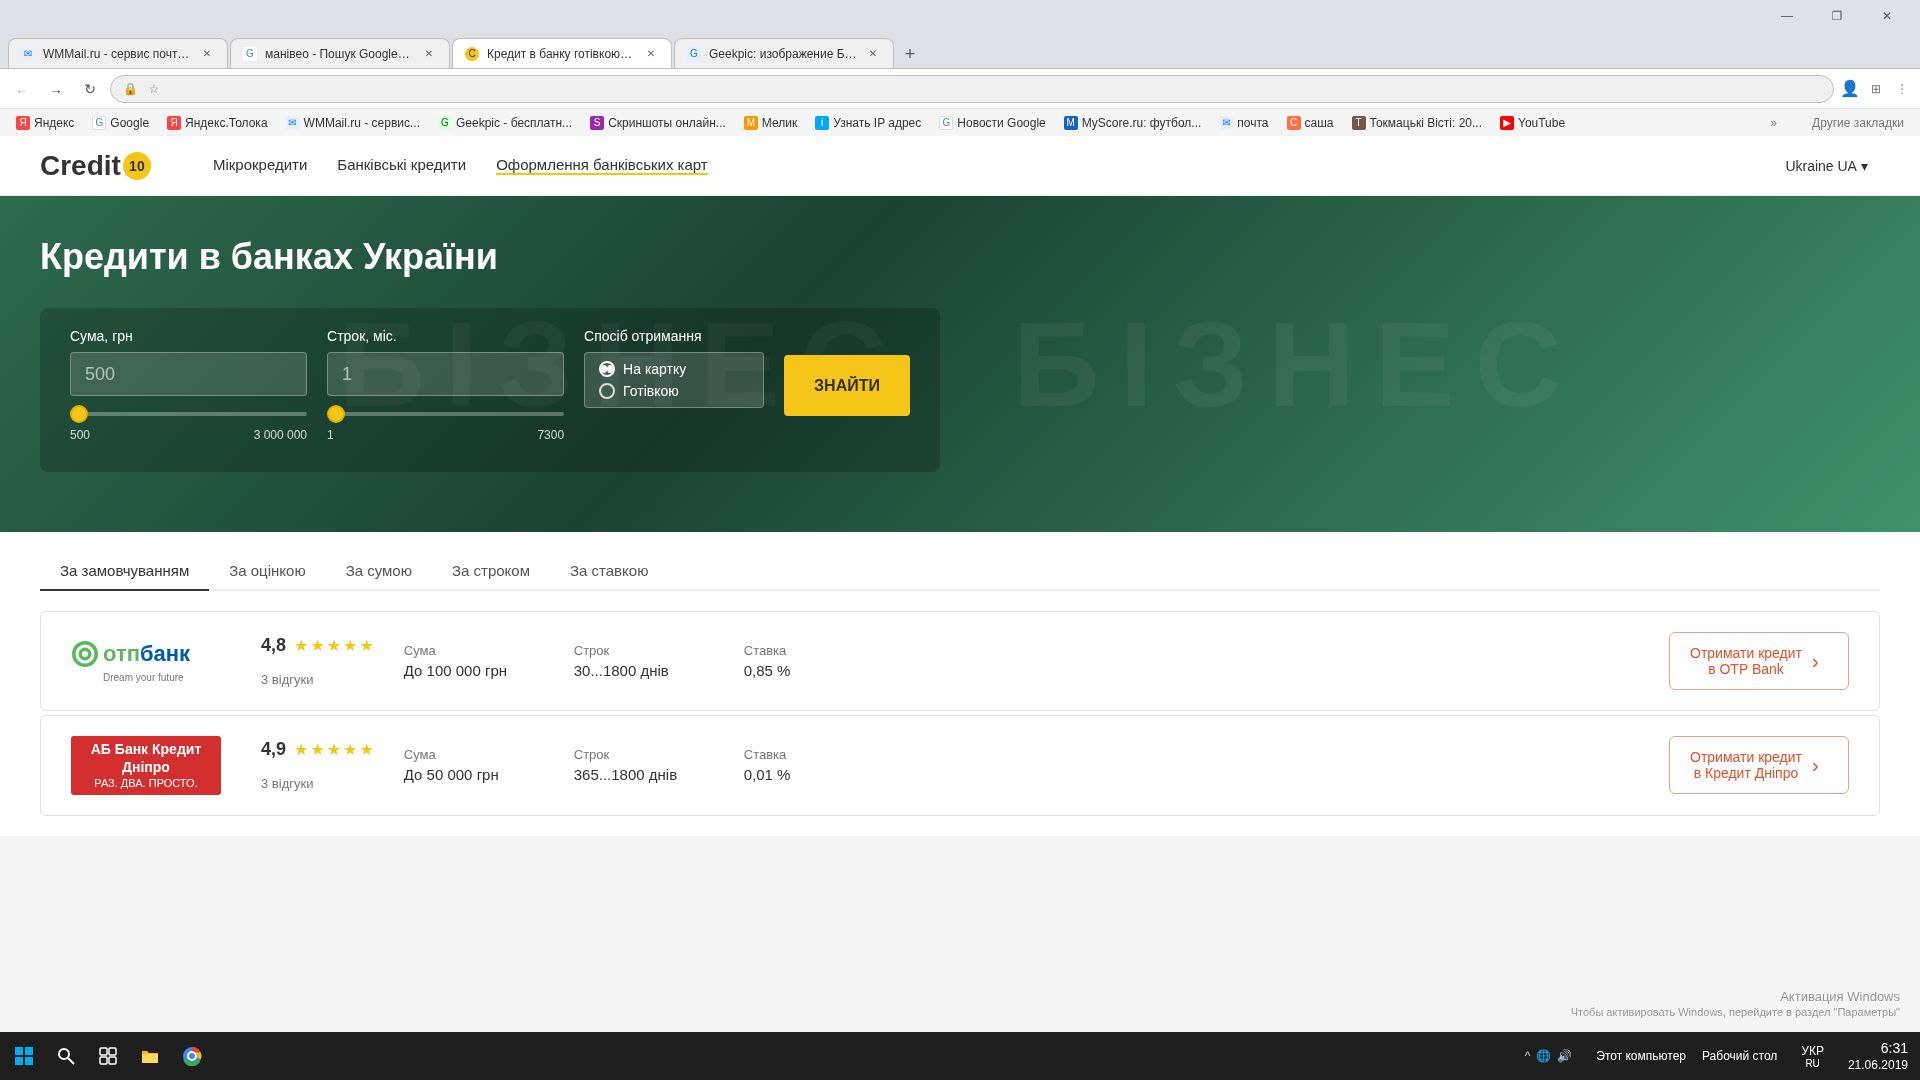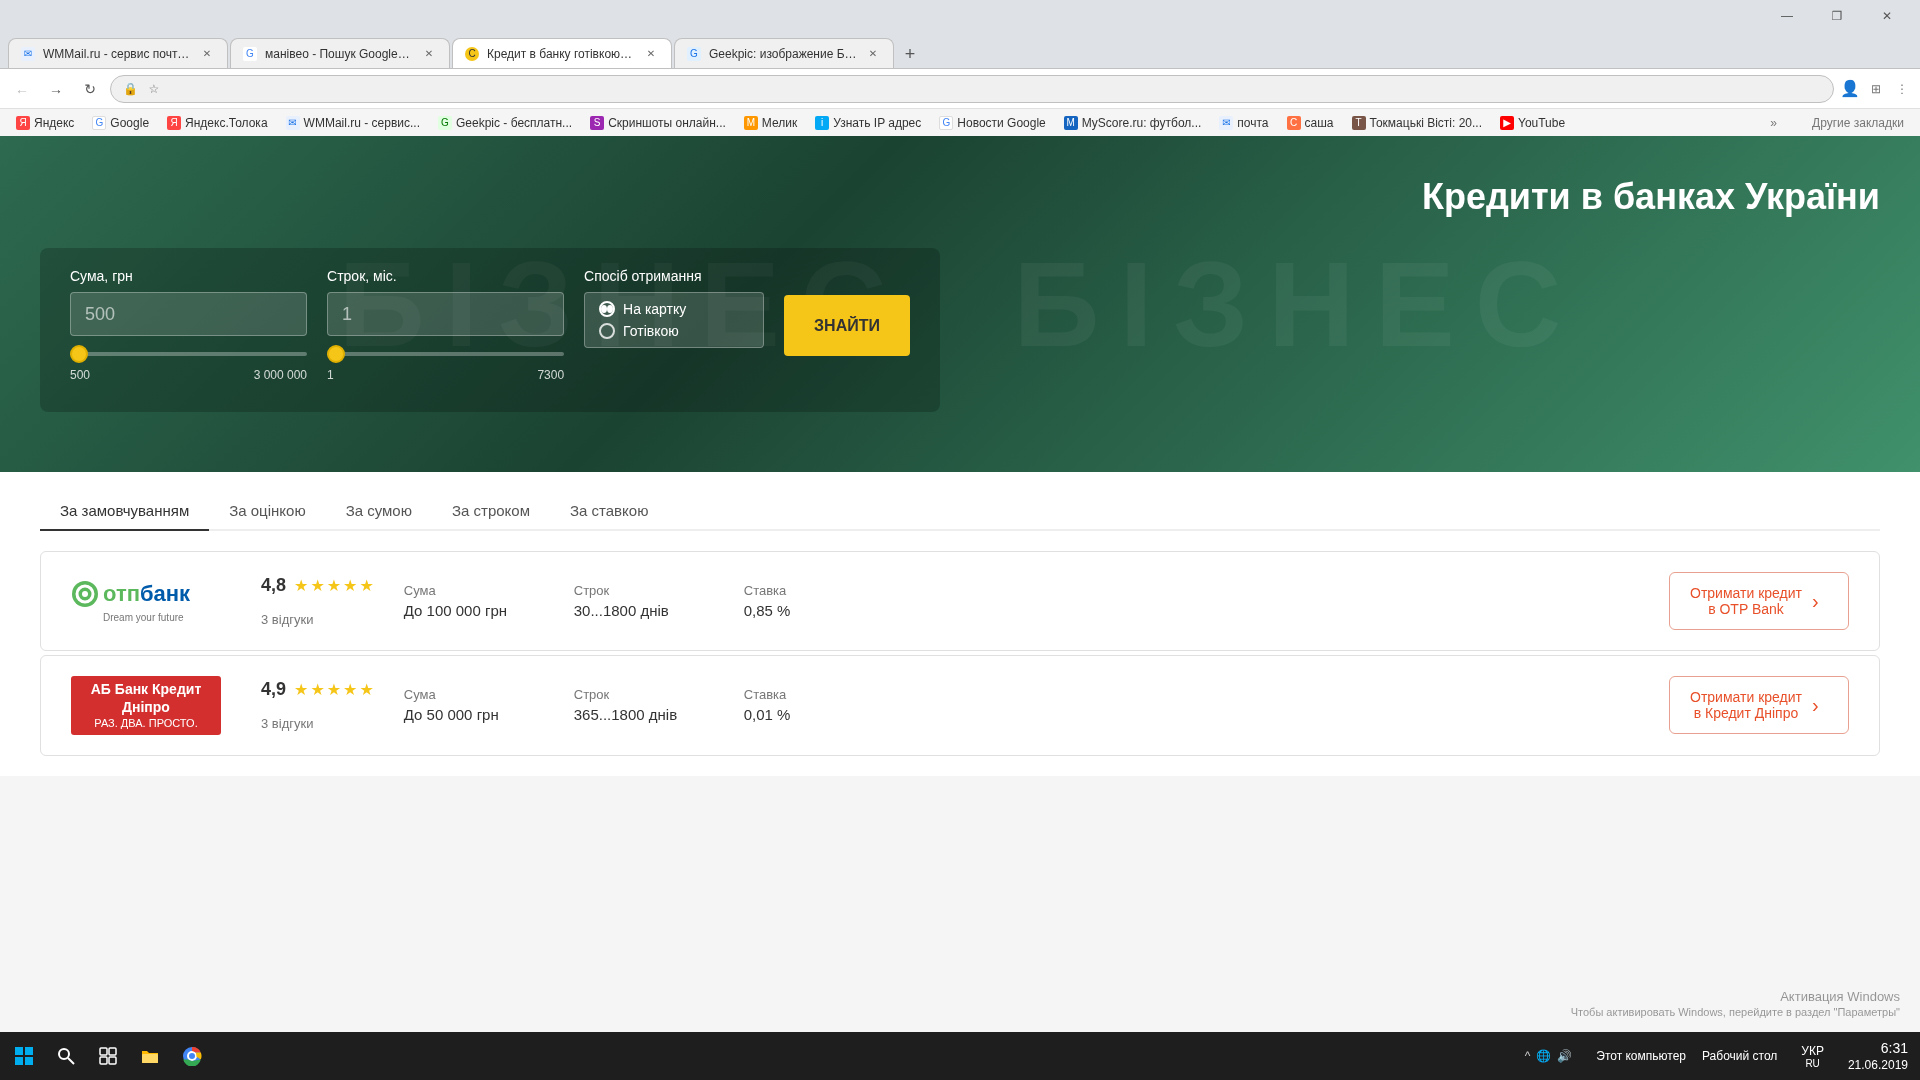--- a/index.html
+++ b/index.html
@@ -40,21 +40,21 @@
     .logo-circle { display: inline-flex; align-items: center; justify-content: center; width: 28px; height: 28px; background: #f5c518; border-radius: 50%; font-size: 14px; font-weight: bold; color: #333; margin: 0 2px; }
     .site-nav { display: flex; gap: 30px; flex: 1; }
     .nav-link { text-decoration: none; color: #333; font-size: 15px; cursor: pointer; }
     .nav-link.active { border-bottom: 2px solid #f5c518; }
     .header-right { margin-left: auto; }
     .lang-selector { display: flex; align-items: center; gap: 4px; cursor: pointer; font-size: 14px; color: #333; padding: 6px 12px; border-radius: 4px; }
 
     
     .hero { background: linear-gradient(135deg, #2d6a4f 0%, #1b4332 40%, #2d6a4f 70%, #40916c 100%); padding: 40px 40px 60px; position: relative; overflow: hidden; min-height: 290px; }
     .hero-bg-text { position: absolute; top: 0; left: 0; right: 0; bottom: 0; font-size: 120px; font-weight: 900; color: rgba(255,255,255,0.05); display: flex; align-items: center; justify-content: center; letter-spacing: 20px; overflow: hidden; pointer-events: none; }
-    .hero h1 { color: white; font-size: 36px; font-weight: bold; margin-bottom: 30px; position: relative; z-index: 1; text-align: right; }
+    .hero h1 { color: white; font-size: 36px; font-weight: bold; margin-bottom: 30px; position: relative; z-index: 1; }
 
     .search-form { background: rgba(0,0,0,0.2); border-radius: 8px; padding: 20px 30px 30px; display: flex; gap: 20px; align-items: flex-start; position: relative; z-index: 1; max-width: 900px; justify-content: space-between; }
     .form-group { display: flex; flex-direction: column; gap: 8px; flex: 1; }
     .form-label { color: white; font-size: 14px; font-weight: 500; }
     .form-input { background: rgba(255,255,255,0.15); border: 1px solid rgba(255,255,255,0.3); border-radius: 4px; height: 44px; padding: 0 14px; font-size: 18px; color: rgba(255,255,255,0.7); outline: none; width: 100%; }
     .form-input::placeholder { color: rgba(255,255,255,0.6); }
     .range-labels { display: flex; justify-content: space-between; margin-top: 4px; }
     .range-label { color: rgba(255,255,255,0.8); font-size: 12px; }
     .range-slider { width: 100%; height: 4px; background: rgba(255,255,255,0.3); border-radius: 2px; position: relative; margin-top: 8px; }
     .range-thumb { width: 18px; height: 18px; background: #f5c518; border-radius: 50%; position: absolute; top: -7px; left: 0; cursor: pointer; border: 2px solid #e0b000; }
@@ -227,20 +227,37 @@
       <span class="bookmark-favicon" style="background:#ff0000; color:white; font-size:10px; display:flex; align-items:center; justify-content:center;">▶</span>
       <span>YouTube</span>
     </div>
     <span style="margin-left:auto; color:#777; font-size:12px; padding: 0 8px; cursor:pointer;">»</span>
     <span style="color:#777; font-size:12px; padding: 0 8px; cursor:pointer;margin-left:17px;">Другие закладки</span>
   </div>
 </div>
 
 <div class="website">
 
+  <div class="site-header">
+    <div class="logo">
+      <span style="font-size:28px; font-weight:900; color:#333;">Credit</span>
+      <span class="logo-circle">10</span>
+    </div>
+    <nav class="site-nav">
+      <a class="nav-link">Мікрокредити</a>
+      <a class="nav-link">Банківські кредити</a>
+      <a class="nav-link active">Оформлення банківських карт</a>
+    </nav>
+    <div class="header-right">
+      <div class="lang-selector">
+        <span>Ukraine UA</span>
+        <span>▾</span>
+      </div>
+    </div>
+  </div>
 
   <div class="hero">
     <div class="hero-bg-text">БІЗНЕС&nbsp;&nbsp;БІЗНЕС</div>
     <h1>Кредити в банках України</h1>
 
     <div class="search-form">
       <div class="form-group">
         <label class="form-label">Сума, грн</label>
         <input class="form-input" type="text" placeholder="500" style="">
         <div class="range-slider">

